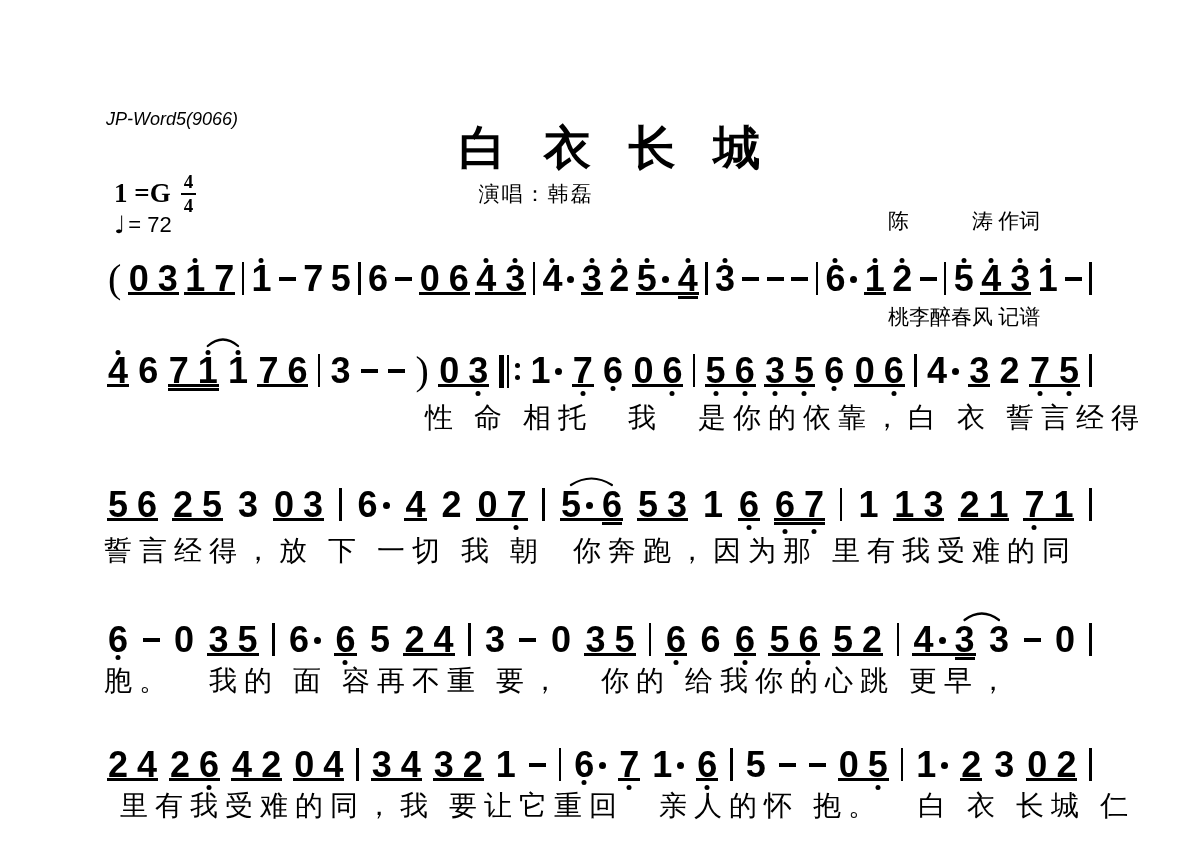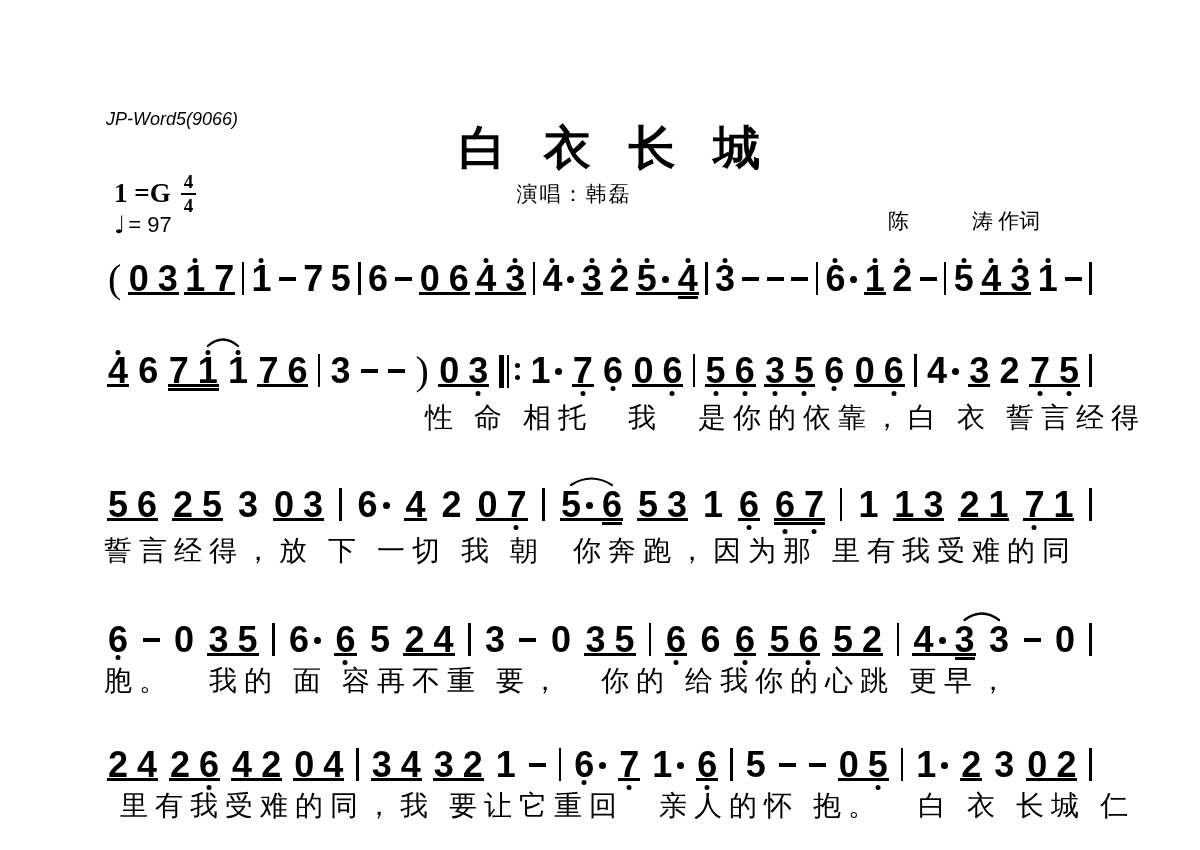--- a/index.html
+++ b/index.html
@@ -12,21 +12,21 @@
 
   
   #jpword{left:106px;top:109px;font:italic 400 18px "Liberation Sans",sans-serif;}
   #title{
     left:0;top:106px;width:1200px;margin:16px;text-align:center;
     font-family:"Liberation Serif",serif;font-weight:700;font-size:47px;
     letter-spacing:13px;line-height:52px;
   }
   #subtitle{
     left:0;top:180px;width:1072px;text-align:center;
-    font-family:Liberation Serif, serif;font-size:21px;letter-spacing:2px;padding-left:38px;
+    font-family:Liberation Serif, serif;font-size:21px;letter-spacing:2px;
   }
   #credits{
     left:888px;top:141px;width:230px;
     font-family:"Liberation Serif",serif;font-size:21px;line-height:32px;
     white-space:pre;
   }
   #keysig{
     left:114px;top:172px;display:flex;align-items:center;
     font-family:"Liberation Serif",serif;font-weight:700;font-size:27px;
   }
@@ -71,34 +71,35 @@
 </head>
 <body>
 
 <div>
   <div id="jpword" class="abs">JP-Word5(9066)</div>
   <h1 id="title" class="abs">白 衣 长 城</h1>
   <div id="subtitle" class="abs">演唱：韩磊</div>
 
   <div id="credits" class="abs">
     <div>陈　　　涛 作词</div>
+    <div>桃李醉春风 记谱</div>
   </div>
 
   <div id="keysig" class="abs">
     <span>1 = </span>
     <span>G</span>
     <span id="frac">
       <span class="fr-num">4</span>
       <span class="fr-den">4</span>
     </span>
   </div>
 
   <div id="tempo" class="abs">
     <span id="tnote">♩</span>
-    <span>= 97</span>
+    <span>= 72</span>
   </div>
 
   <div class="mline" style="top:261px">
       <span class="paren">(</span>
       <span class="grp">
         <span class="nt">
           <span class="core">
             <b class="nm">0</b>
           </span>
         </span>

